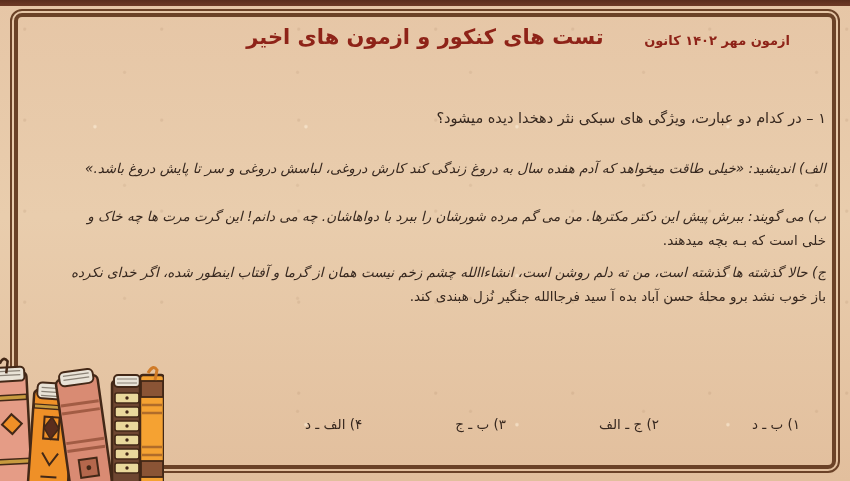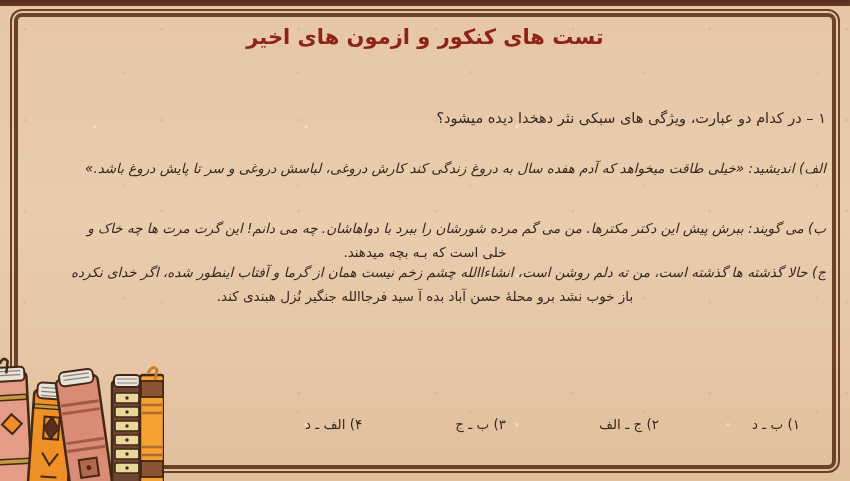--- a/index.html
+++ b/index.html
@@ -39,25 +39,25 @@
   .source-label{
     position:absolute; top:33px; right:60px;
     font-size:13px; font-weight:700; color:#8e2318;
   }
   .question{
     position:absolute; top:96px; right:24px; left:24px;
     text-align:right; font-size:14.5px;margin-top:14px;
   }
   .option{ position:absolute; right:24px; left:24px; font-size:13.5px; line-height:24px; }
   .opt-a{ top:156px; text-align:right; }
-  .opt-b{ top:216px; }
+  .opt-b{ top:204px; }
   .opt-c{ top:260px; }
   .opt-d{ top:361px; text-align:right; }
   .line-1{ display:block; text-align:right;font-style:italic; }
-  .line-2{ display:block; text-align:center; }
+  .line-2{ display:block; text-align:right; }
   .answers{
     position:absolute; top:416px; right:50px; left:305px;
     display:flex; justify-content:space-between;
     font-size:13.5px; color:#37281f;
   }
   .answers span{ white-space:nowrap; }
   .books{
     position:absolute; left:-4px; bottom:-4px; width:168px; height:152px; z-index:4;
   }
 </style>
@@ -66,20 +66,21 @@
 
 <div class="page">
   <div class="top-strip"></div>
 
   <div class="frame-outer">
     <div class="frame-inner"></div>
   </div>
 
   <div class="content">
     <div class="title">تست های کنکور و ازمون های اخیر</div>
+    <div class="source-label">ازمون مهر ۱۴۰۲ کانون</div>
 
     <div class="question">۱ – در کدام دو عبارت، ویژگی های سبکی نثر دهخدا دیده میشود؟</div>
 
     <div class="option opt-a">
       <span class="line-1">الف) اندیشید: «خیلی طاقت میخواهد که آدم هفده سال به دروغ زندگی کند کارش دروغی، لباسش دروغی و سر تا پایش دروغ باشد.»</span>
     </div>
 
     <div class="option opt-b">
       <span class="line-1">ب) می گویند: ببرش پیش این دکتر مکترها. من می گم مرده شورشان را ببرد با دواهاشان. چه می دانم! این گرت مرت ها چه خاک و</span>
       <span class="line-2">خلی است که بـه بچه میدهند.</span>

